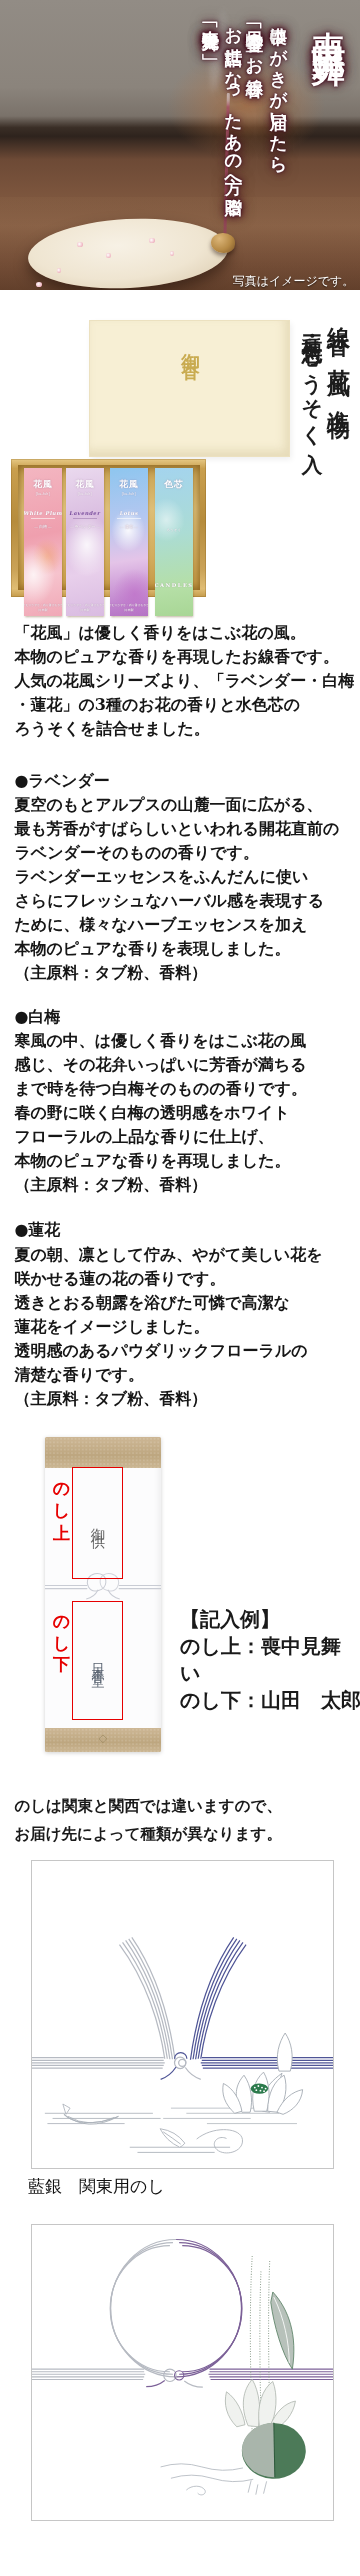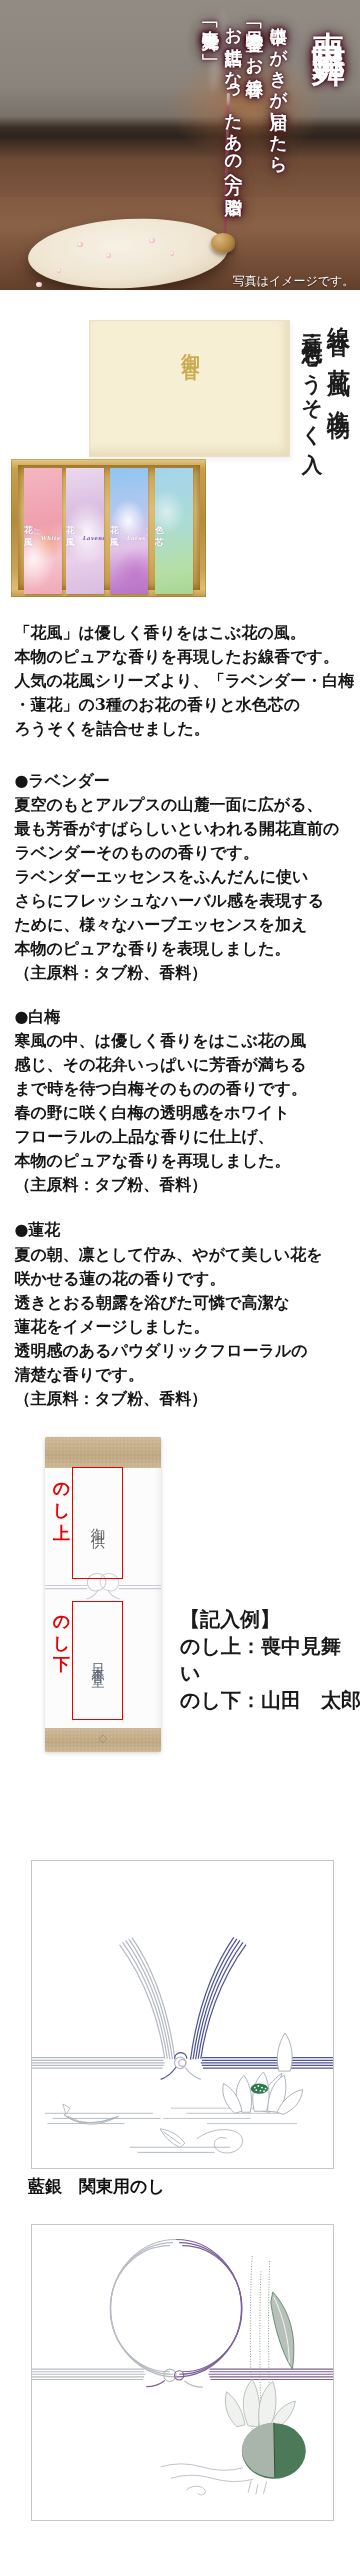--- a/index.html
+++ b/index.html
@@ -38,21 +38,21 @@
     font-family:"DejaVu Serif","Liberation Serif",serif;font-weight:700;}
   .cap-col{color:#1c1c1c;font-family:"DejaVu Serif","Liberation Serif",serif;font-weight:700;}
   #cap1{left:324px;top:309px;font-size:23px;letter-spacing:6.2px;}
   #cap2{left:298px;top:319px;font-size:20.6px;letter-spacing:2.6px;}
   #tray{left:11.3px;top:459px;width:195px;height:138px;
     background:linear-gradient(180deg,#e7c985 0%,#c99f4e 7%,#b68c3c 45%,#caa257 80%,#e0bd74 94%,#c49a4a 100%);
     box-shadow:inset 0 0 0 1px rgba(120,80,14,.25);}
   #tray-floor{left:17.5px;top:465px;width:182px;height:125px;
     background:linear-gradient(180deg,#c7a050 0%,#ddbe77 35%,#d2ac5c 75%,#c39744 100%);
     box-shadow:inset 0 4.1px 8.2px rgba(110,70,8,.5),inset 0 -3.1px 6.2px rgba(110,70,8,.4);}
-  .pkg{position:absolute;top:468px;width:38px;height:126px;display:flex;flex-direction:row;
+  .pkg{position:absolute;top:468px;width:38px;height:148px;display:flex;flex-direction:column;
     align-items:center;box-shadow:0.5px 1px 2.1px rgba(90,55,5,.4);overflow:hidden;}
   .pkg-brand{margin-top:11.3px;font-size:8.8px;font-weight:700;color:#fff;letter-spacing:1px;
     font-family:"DejaVu Serif","Liberation Serif",serif;text-shadow:0 0 1.5px rgba(130,90,130,.6);}
   .pkg-sub{font-size:3.1px;color:#fff;margin-top:1px;letter-spacing:0.5px;text-shadow:0 0 1px rgba(120,80,120,.6);}
   .pkg-en{margin-top:13.4px;font-size:5.2px;font-style:italic;font-weight:700;color:#fff;
     font-family:"DejaVu Serif","Liberation Serif",serif;letter-spacing:0.5px;text-shadow:0 0 1px rgba(120,80,120,.5);white-space:nowrap;}
   .pkg-microlines{margin-top:2.1px;width:24px;height:3.6px;opacity:.65;
     background:repeating-linear-gradient(180deg,rgba(255,255,255,.9) 0 0.5px,transparent 0.5px 1.5px);}
   .pkg-jp{margin-top:2.6px;font-size:4.1px;color:#fff;text-shadow:0 0 1px rgba(110,70,110,.7);}
   .pkg-jp::before,.pkg-jp::after{content:"―";font-size:3.6px;opacity:.8;margin:0 1px;}
@@ -80,21 +80,21 @@
   #w-gokuu{font-size:14.4px;color:#5f5f5f;letter-spacing:7.2px;font-family:"DejaVu Serif","Liberation Serif",serif;}
   #w-nihonkodo{font-size:13px;color:#5a6472;letter-spacing:3.6px;font-family:"DejaVu Serif","Liberation Serif",serif;}
   .gothic{color:#1a1a1a;font-weight:700;white-space:pre-line;}
   #noshi-note{left:180px;top:1452px;font-size:14.4px;line-height:27px;}
   #noshi-example{left:180px;top:1606px;font-size:20px;line-height:27px;}
   #region-note{left:14.4px;top:1792px;font-size:15.5px;line-height:28px;}
   
   .sample{left:31px;width:301px;background:#fff;border:0.5px solid #c6c6c6;}
   #noshi1{top:1860px;height:307px;}
   #noshi2{top:2224px;height:295px;}
-  .img-label{left:28px;font-size:17px;color:#111;font-weight:700;white-space:pre;}
+  .img-label{left:28px;font-size:17px;color:#111;font-weight:400;white-space:pre;}
 </style>
 </head>
 <body>
 
 <div id="canvas">
 
   <div id="hero" class="abs">
     <div id="smoke" class="abs"></div>
     <div id="coaster" class="abs"></div>
     <span class="blossom abs" style="left:77px;top:242px;"></span>
@@ -231,20 +231,22 @@
   </div>
   <div class="abs vtext red-vlabel" style="left:50px;top:1604px;">のし下</div>
   <div id="red-rect-bottom" class="red-rect">
     <div class="rect-word">
         <span id="w-nihonkodo" class="vtext">日本香堂</span>
       </div>
   </div>
   <div id="noshi-example" class="abs gothic">【記入例】
 のし上：喪中見舞い
 のし下：山田　太郎</div>
+  <div id="region-note" class="abs gothic">のしは関東と関西では違いますので、
+お届け先によって種類が異なります。</div>
 
   <div id="noshi1" class="abs sample">
     <svg width="301" height="307" viewBox="0 0 585 596">
 
       <g fill="none" stroke-width="2.4">
         <g stroke="#b6bac2">
           <path d="M0,382 H256"></path>
             <path d="M0,387 H256"></path>
             <path d="M0,392 H258"></path>
             <path d="M0,397 H256"></path>

